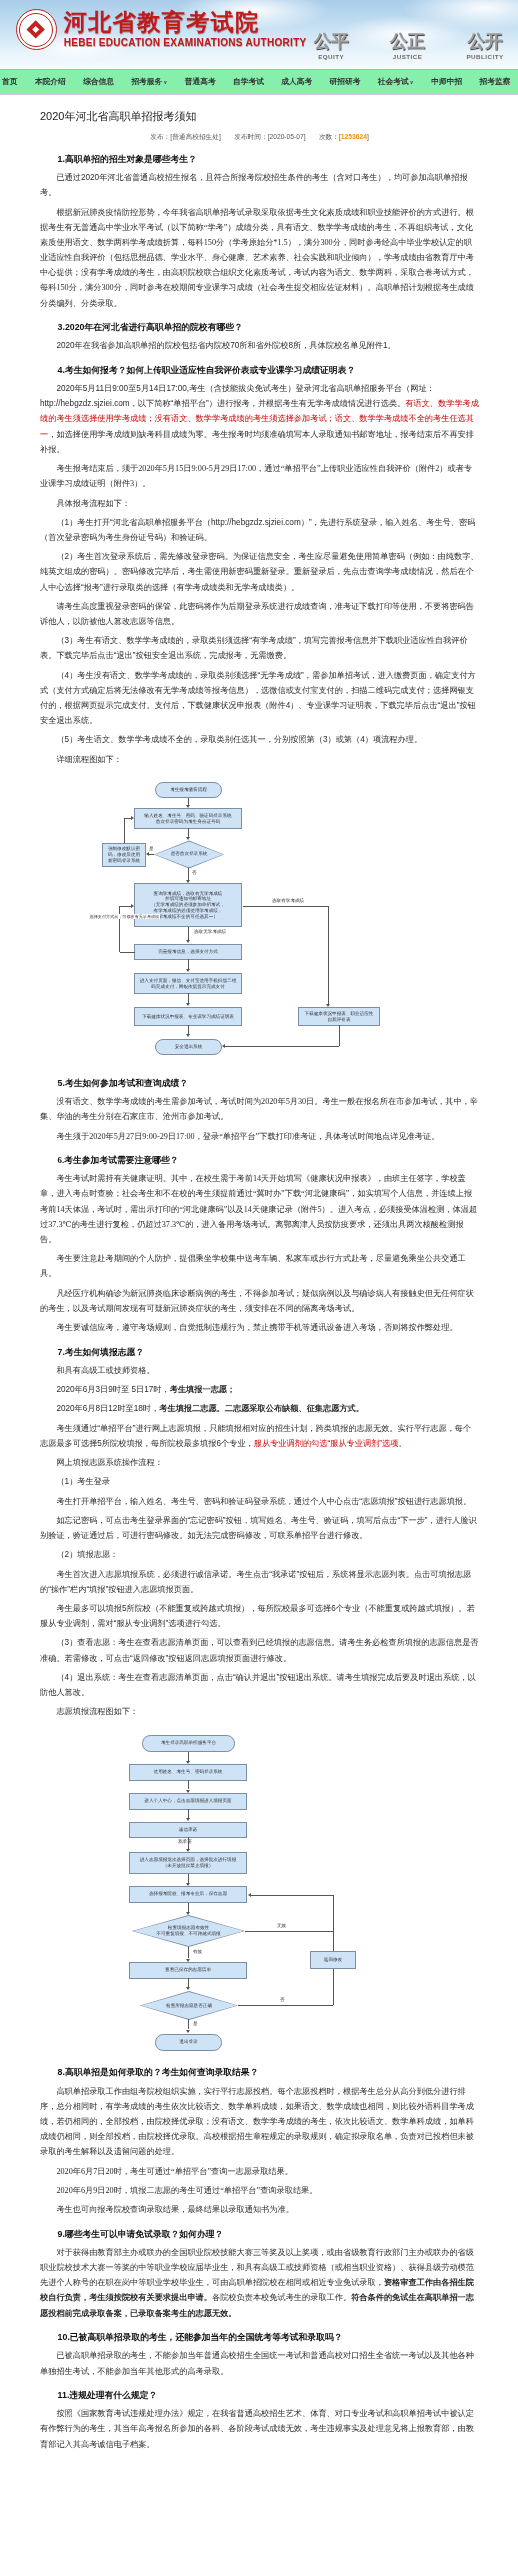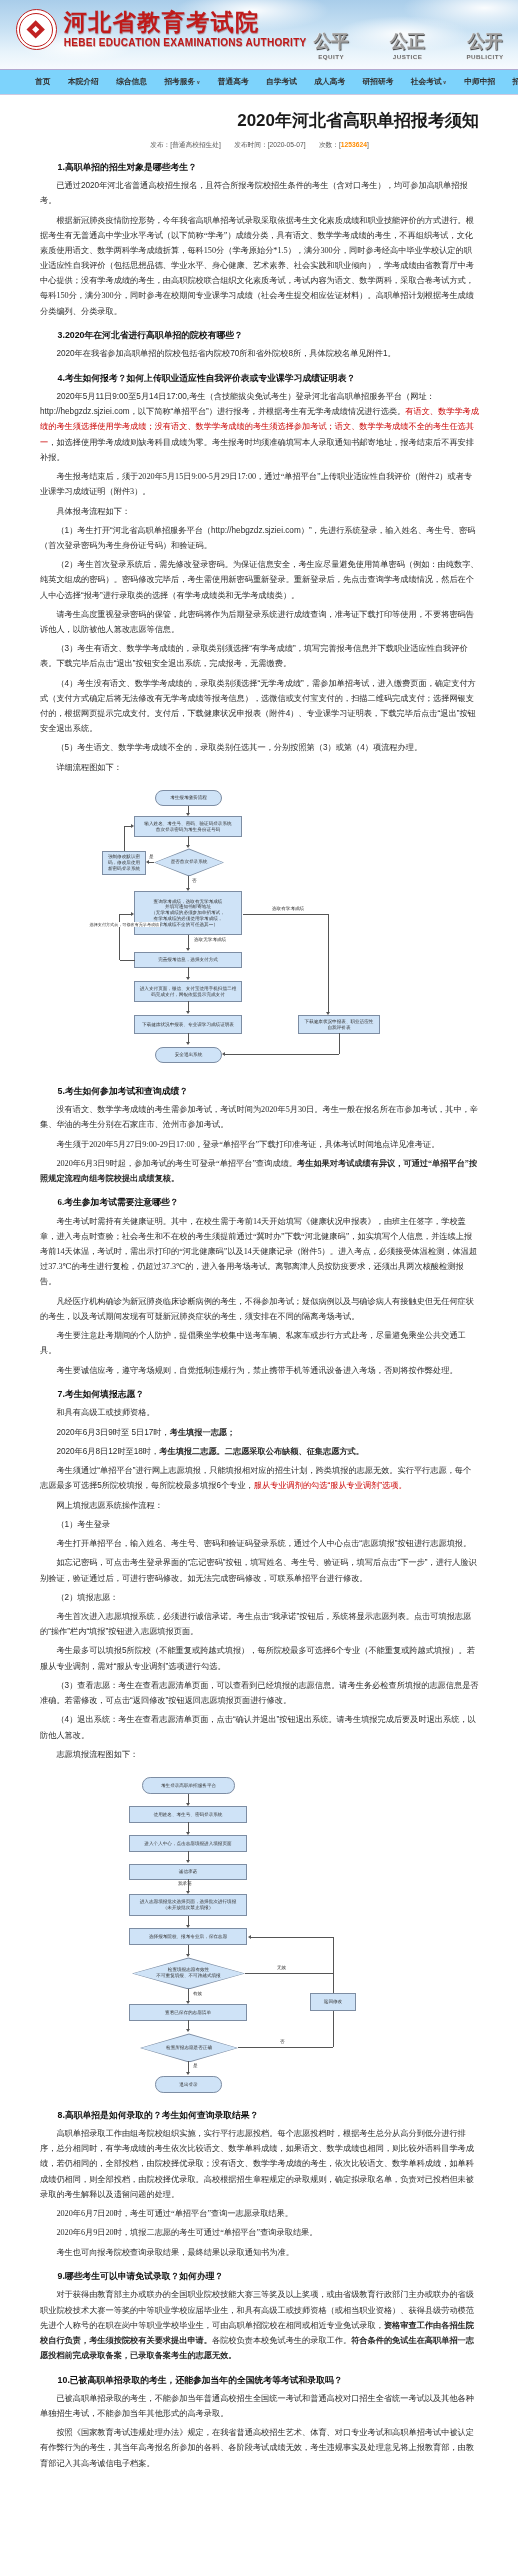--- a/index.html
+++ b/index.html
@@ -25,27 +25,27 @@
   .brand-en{font-size:10px;font-weight:bold;color:#c01a1a;letter-spacing:0.3px;margin-top:2.1px;text-shadow:0.5px 0.5px 0.5px rgba(120,10,10,.35);}
   .slogans{position:absolute;right:14.4px;bottom:9.3px;display:flex;gap:28px;}
   .slogan{text-align:center;margin-left:13.4px;}
   .slogan-cn{font-size:17.5px;font-weight:bold;color:#9a9a9a;line-height:1;
     text-shadow:-0.5px -0.5px 0 #f3f3f3,0.5px 0.5px 0 #4a4a4a,1px 1px 1px rgba(0,0,0,.35);}
   .slogan-en{font-size:6.2px;font-weight:bold;color:#6b6b6b;margin-top:2.1px;letter-spacing:0.5px;
     text-shadow:0.5px 0.5px 0 #e9e9e9;}
 
   
   .nav{border-top:1px solid #b3a8cf;border-bottom:0.5px solid #cfc9e0;height:24px;
-    display:flex;align-items:center;padding-left:35px;background:#7dd3fc;}
+    display:flex;align-items:center;padding-left:2px;background:#86efac;}
   .nav-item{font-size:7.7px;font-weight:bold;color:#333;margin-right:17.5px;cursor:pointer;white-space:nowrap;}
   .nav-item .caret{font-size:5.2px;color:#555;margin-left:1px;}
 
   
   .article{padding:0 39px 0 40px;}
-  .art-title{text-align:right;font-size:17px;font-weight:bold;color:#1a1a1a;margin:14.4px 0 0;}
+  .art-title{text-align:left;font-size:11px;font-weight:normal;color:#1a1a1a;margin:14.4px 0 0;}
   .art-meta{text-align:center;font-size:6.7px;color:#555;margin:8.2px 0 11.3px;}
   .art-meta .orange{color:#ff8c00;font-weight:bold;}
   .qh{font-size:8.8px;font-weight:bold;color:#111;margin:10.3px 0 4.1px;text-indent:2em;line-height:1.5;}
   .para{font-size:8.2px;line-height:1.85;margin:4.1px 0;text-indent:2em;color:#2b2b2b;}
   .serif{font-family:"Liberation Serif","DejaVu Serif",serif;}
   .b{font-weight:bold;}
   .red{color:#c90000;}
 
   
   .flow{position:relative;margin:15.5px 0 13.4px 61px;font-size:4.6px;color:#333;}
@@ -203,25 +203,24 @@
       <div class="fnode round" style="left:54px;top:257px;width:67px;height:15.5px;">安全退出系统</div>
       <div class="lv" style="left:238px;top:243px;height:21px;"></div>
       <div class="lh" style="left:124px;top:264px;width:114px;"></div>
         <div class="al" style="left:121px;top:262px;"></div>
     </div>
 
     <div id="blocks-b">
         <h3 class="qh"><span>5.考生如何参加考试和查询成绩？</span></h3>
         <p class="para serif"><span>没有语文、数学学考成绩的考生需参加考试，考试时间为2020年5月30日。考生一般在报名所在市参加考试，其中，辛集、华油的考生分别在石家庄市、沧州市参加考试。</span></p>
         <p class="para serif"><span>考生须于2020年5月27日9:00-29日17:00，登录“单招平台”下载打印准考证，具体考试时间地点详见准考证。</span></p>
-        <p class="para serif"><span>2020年6月3日9时起，参加考试的考生可登录“单招平台”查询成绩。</span><span class="b">考生如果对考试成绩有异议，可通过“单招平台”按照规定流程向组考院校提出成绩复核。</span></p>
         <h3 class="qh serif"><span>6.考生参加考试需要注意哪些？</span></h3>
         <p class="para serif"><span>考生考试时需持有关健康证明。其中，在校生需于考前14天开始填写《健康状况申报表》，由班主任签字，学校盖章，进入考点时查验；社会考生和不在校的考生须提前通过“冀时办”下载“河北健康码”，如实填写个人信息，并连续上报考前14天体温，考试时，需出示打印的“河北健康码”以及14天健康记录（附件5）。进入考点，必须接受体温检测，体温超过37.3℃的考生进行复检，仍超过37.3℃的，进入备用考场考试。离鄂离津人员按防疫要求，还须出具两次核酸检测报告。</span></p>
+        <p class="para serif"><span>考生要注意赴考期间的个人防护，提倡乘坐学校集中送考车辆、私家车或步行方式赴考，尽量避免乘坐公共交通工具。</span></p>
         <p class="para serif"><span>凡经医疗机构确诊为新冠肺炎临床诊断病例的考生，不得参加考试；疑似病例以及与确诊病人有接触史但无任何症状的考生，以及考试期间发现有可疑新冠肺炎症状的考生，须安排在不同的隔离考场考试。</span></p>
-        <p class="para serif"><span>考生要注意赴考期间的个人防护，提倡乘坐学校集中送考车辆、私家车或步行方式赴考，尽量避免乘坐公共交通工具。</span></p>
         <p class="para serif"><span>考生要诚信应考，遵守考场规则，自觉抵制违规行为，禁止携带手机等通讯设备进入考场，否则将按作弊处理。</span></p>
         <h3 class="qh"><span>7.考生如何填报志愿？</span></h3>
         <p class="para"><span>和具有高级工或技师资格。</span></p>
         <p class="para"><span>2020年6月3日9时至 5日17时，</span><span class="b">考生填报一志愿；</span></p>
         <p class="para"><span>2020年6月8日12时至18时，</span><span class="b">考生填报二志愿。二志愿采取公布缺额、征集志愿方式。</span></p>
         <p class="para"><span>考生须通过“单招平台”进行网上志愿填报，只能填报相对应的招生计划，跨类填报的志愿无效。实行平行志愿，每个志愿最多可选择5所院校填报，每所院校最多填报6个专业，</span><span class="red">服从专业调剂的勾选“服从专业调剂”选项。</span></p>
         <p class="para"><span>网上填报志愿系统操作流程：</span></p>
         <p class="para"><span>（1）考生登录</span></p>
         <p class="para"><span>考生打开单招平台，输入姓名、考生号、密码和验证码登录系统，通过个人中心点击“志愿填报”按钮进行志愿填报。</span></p>
         <p class="para"><span>如忘记密码，可点击考生登录界面的“忘记密码”按钮，填写姓名、考生号、验证码，填写后点击“下一步”，进行人脸识别验证，验证通过后，可进行密码修改。如无法完成密码修改，可联系单招平台进行修改。</span></p>
@@ -289,19 +288,20 @@
     <div id="blocks-c">
         <h3 class="qh"><span>8.高职单招是如何录取的？考生如何查询录取结果？</span></h3>
         <p class="para serif"><span>高职单招录取工作由组考院校组织实施，实行平行志愿投档。每个志愿投档时，根据考生总分从高分到低分进行排序，总分相同时，有学考成绩的考生依次比较语文、数学单科成绩，如果语文、数学成绩也相同，则比较外语科目学考成绩，若仍相同的，全部投档，由院校择优录取；没有语文、数学学考成绩的考生，依次比较语文、数学单科成绩，如单科成绩仍相同，则全部投档，由院校择优录取。高校根据招生章程规定的录取规则，确定拟录取名单，负责对已投档但未被录取的考生解释以及遗留问题的处理。</span></p>
         <p class="para serif"><span>2020年6月7日20时，考生可通过“单招平台”查询一志愿录取结果。</span></p>
         <p class="para serif"><span>2020年6月9日20时，填报二志愿的考生可通过“单招平台”查询录取结果。</span></p>
         <p class="para serif"><span>考生也可向报考院校查询录取结果，最终结果以录取通知书为准。</span></p>
         <h3 class="qh"><span>9.哪些考生可以申请免试录取？如何办理？</span></h3>
         <p class="para serif"><span>对于获得由教育部主办或联办的全国职业院校技能大赛三等奖及以上奖项，或由省级教育行政部门主办或联办的省级职业院校技术大赛一等奖的中等职业学校应届毕业生，和具有高级工或技师资格（或相当职业资格）、获得县级劳动模范先进个人称号的在职在岗中等职业学校毕业生，可由高职单招院校在相同或相近专业免试录取，</span><span class="b">资格审查工作由各招生院校自行负责，考生须按院校有关要求提出申请。</span><span>各院校负责本校免试考生的录取工作。</span><span class="b">符合条件的免试生在高职单招一志愿投档前完成录取备案，已录取备案考生的志愿无效。</span></p>
         <h3 class="qh"><span>10.已被高职单招录取的考生，还能参加当年的全国统考等考试和录取吗？</span></h3>
         <p class="para"><span>已被高职单招录取的考生，不能参加当年普通高校招生全国统一考试和普通高校对口招生全省统一考试以及其他各种单独招生考试，不能参加当年其他形式的高考录取。</span></p>
+        <h3 class="qh"><span>11.违规处理有什么规定？</span></h3>
         <p class="para"><span>按照《国家教育考试违规处理办法》规定，在我省普通高校招生艺术、体育、对口专业考试和高职单招考试中被认定有作弊行为的考生，其当年高考报名所参加的各科、各阶段考试成绩无效，考生违规事实及处理意见将上报教育部，由教育部记入其高考诚信电子档案。</span></p>
         <p class="para"></p>
       </div>
   </div>
 
 </div>
 
 
 </body></html>

